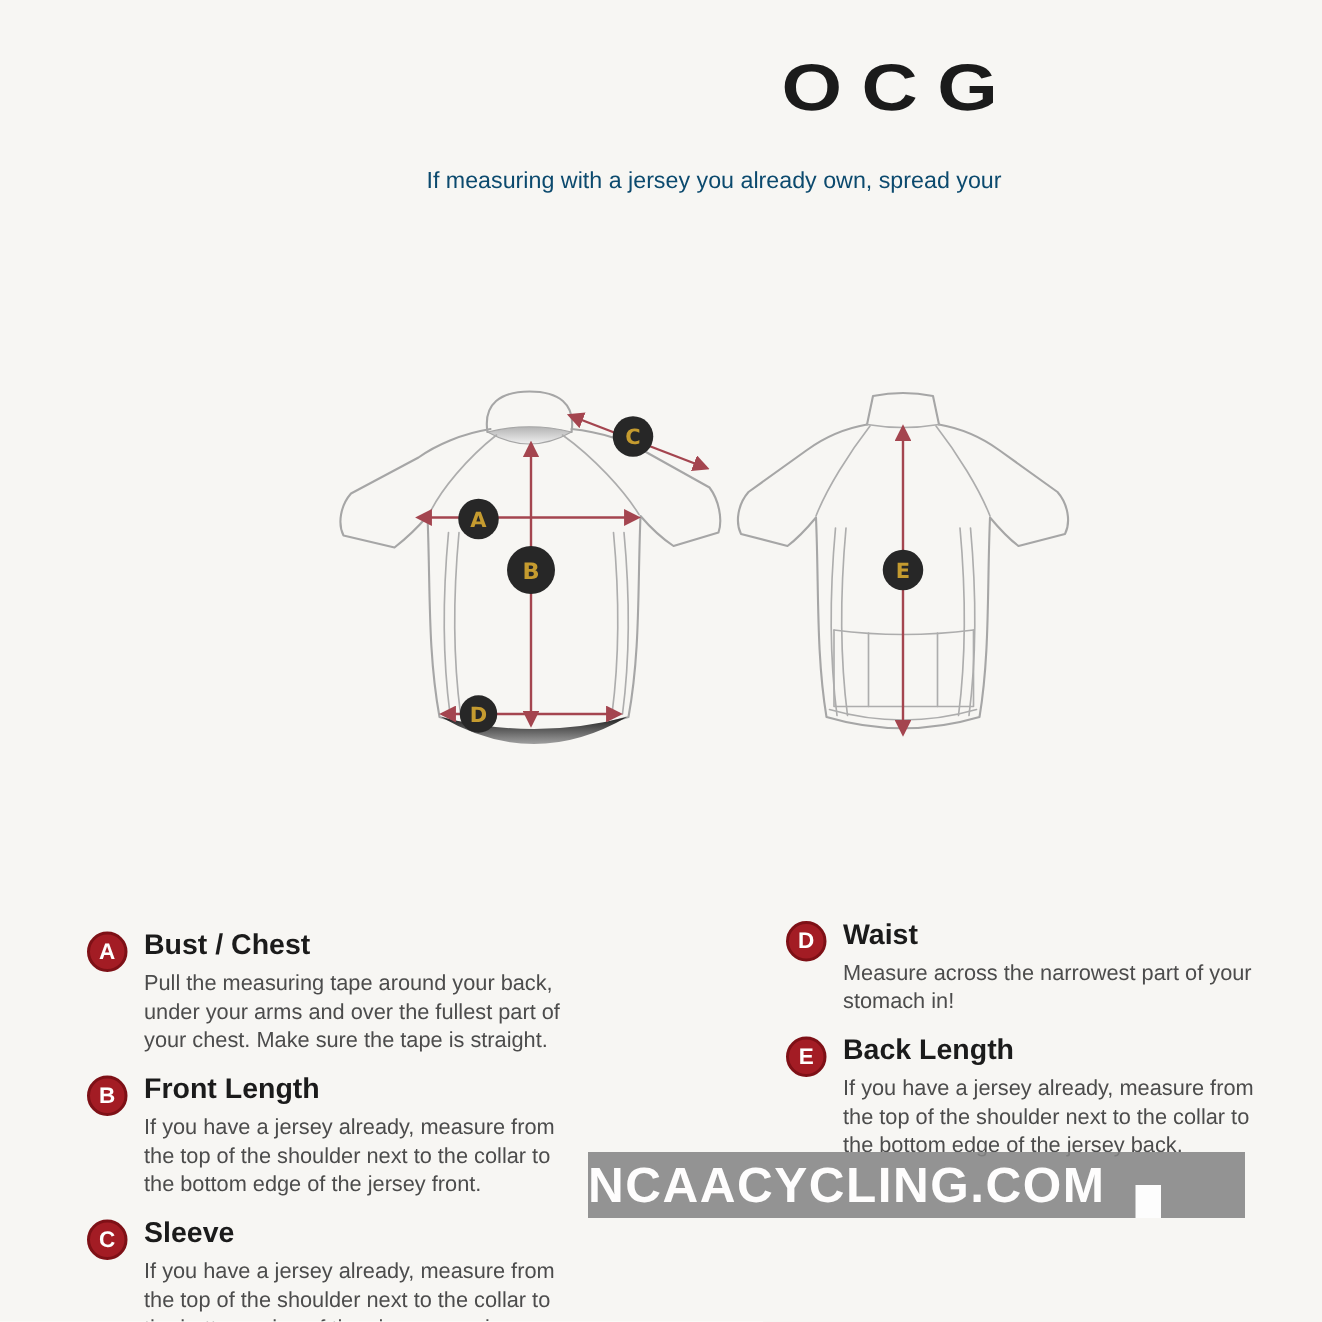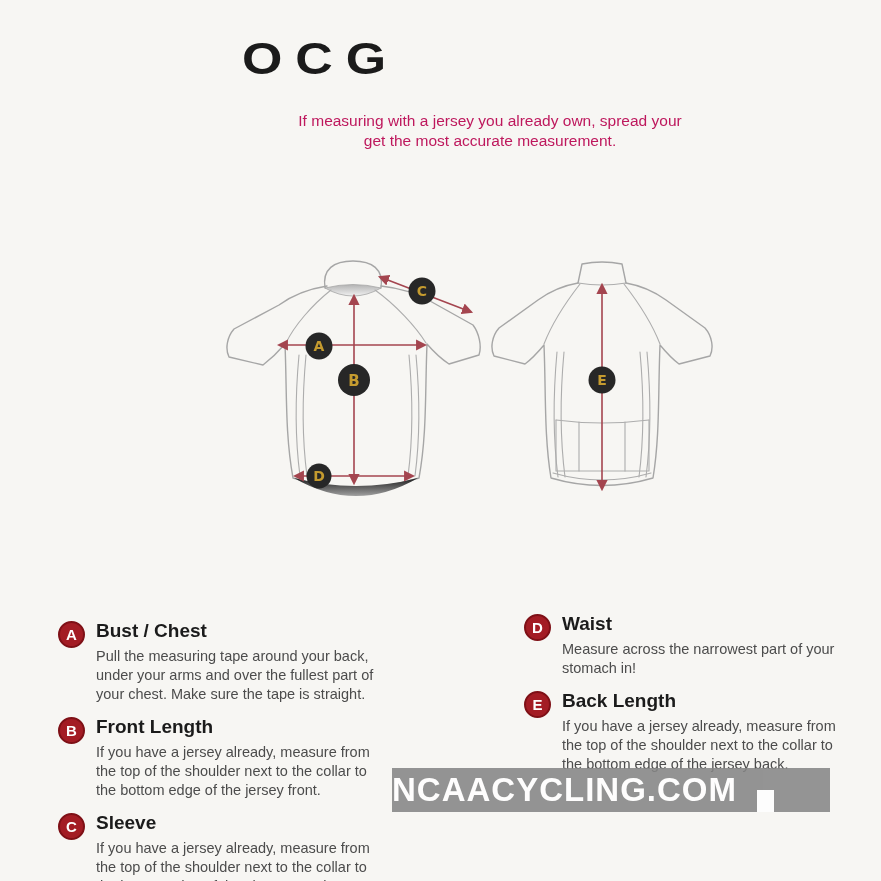--- a/index.html
+++ b/index.html
@@ -7,28 +7,28 @@
     --legend-badge:#a31c24; --watermark-bg:#868686; --watermark-text:#ffffff;
     --background:#f7f6f3;
   }
   html,body{margin:0;padding:0;}
   .page{
     position:relative;width:881px;height:881px;overflow:hidden;
     background:var(--background,#f7f6f3);
     font-family:"Liberation Sans","DejaVu Sans",sans-serif;
   }
   
-  .logo-wrap{position:absolute;top:34px;left:254px;width:400px;text-align:left;}
+  .logo-wrap{position:absolute;top:34px;left:266px;width:400px;text-align:right;}
   .logo{
     display:inline-block;font-size:44px;font-weight:bold;color:#1b1b1b;
     letter-spacing:11px;transform:scaleX(1.18);transform-origin:center;white-space:nowrap;
   }
   
-  .intro{position:absolute;top:111px;left:255px;width:470px;text-align:center;
-    font-size:15.5px;line-height:19.5px;color:#be185d;}
+  .intro{position:absolute;top:111px;left:241px;width:470px;text-align:center;
+    font-size:15.5px;line-height:19.5px;color:#0c4a6e;}
   .intro div{white-space:nowrap;}
   
   .diagram{position:absolute;left:200px;top:248px;width:580px;height:282px;}
   .outline{fill:none;stroke:#a6a6a6;stroke-width:1.4;stroke-linejoin:round;stroke-linecap:round;}
   .seam{fill:none;stroke:#adadad;stroke-width:1.1;stroke-linecap:round;}
   .arrow{fill:none;stroke:var(--arrow,#a4454f);stroke-width:1.6;}
   #ah path{fill:var(--arrow,#a4454f);}
   .mpoint{fill:var(--measure-point-bg,#272727);}
   .mletter{fill:var(--measure-point-letter,#c59b2f);font-weight:bold;font-size:14px;
     font-family:"DejaVu Sans","Liberation Sans",sans-serif;text-anchor:middle;}
@@ -60,21 +60,20 @@
 <body>
 
 <div class="page">
 
   <div class="logo-wrap">
     <span class="logo">OCG</span>
   </div>
 
   <div class="intro">
     <div>If measuring with a jersey you already own, spread your</div>
-    <div>get the most accurate measurement.</div>
   </div>
 
   <svg class="diagram" viewBox="200 248 580 282" xmlns="http://www.w3.org/2000/svg">
     <defs>
       <marker id="ah" viewBox="0 0 10 10" refX="8" refY="5" markerWidth="7" markerHeight="7" orient="auto-start-reverse">
         <path d="M0,0 L10,5 L0,10 z"></path>
       </marker>
       <linearGradient id="hemShade" x1="0" y1="0" x2="0" y2="1">
         <stop offset="0" stop-color="#1e1e1e"></stop>
           <stop offset="1" stop-color="#a0a0a0"></stop>

